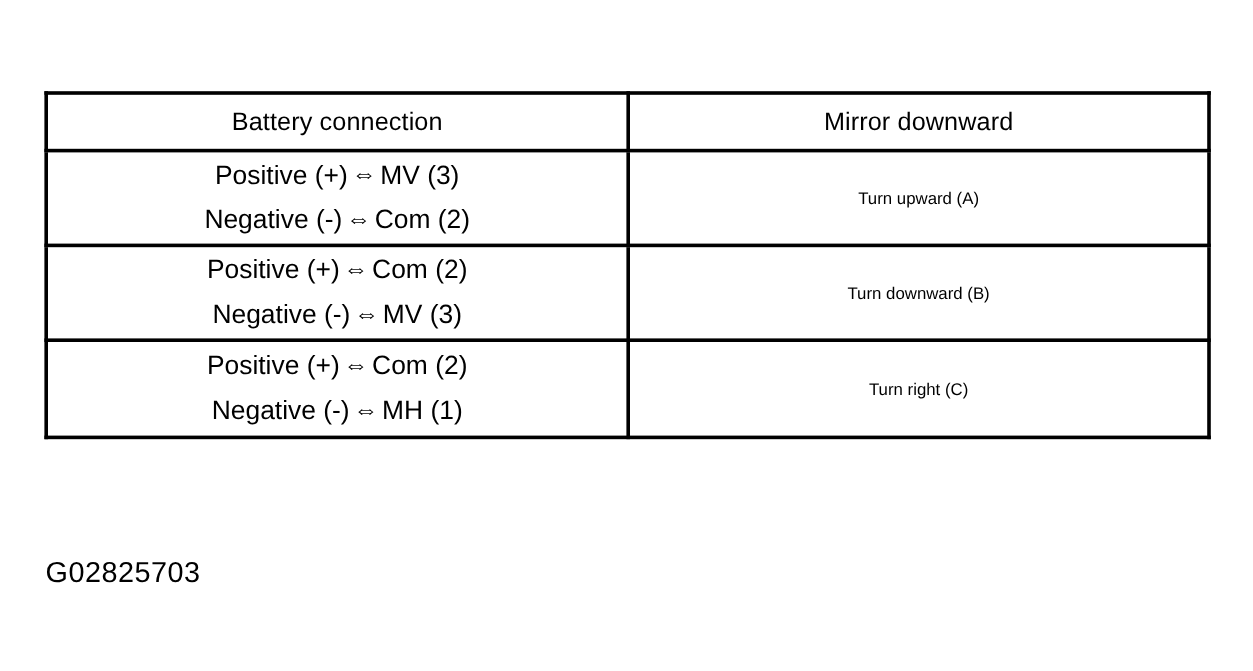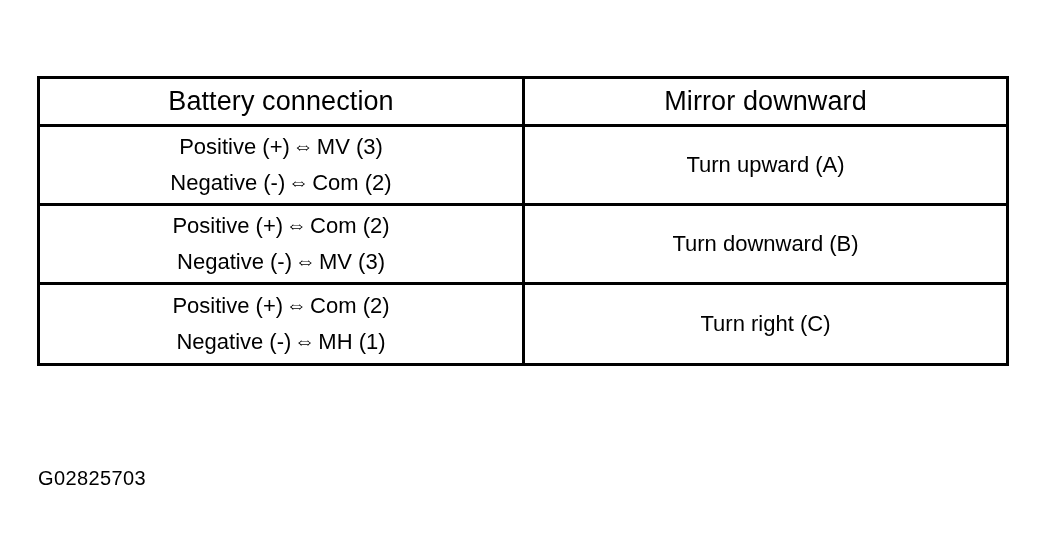--- a/index.html
+++ b/index.html
@@ -45,21 +45,21 @@
     text-align: center;
     vertical-align: middle;
     font-weight: normal;
     color: #000000;
     background: #ffffff;
   }
 
   
   #spec-table thead th {
     height: 45px;
-    font-size: 27px;
+    font-size: 21px;
     letter-spacing: 0.1px;
   }
 
   
   #spec-table tbody tr { height: 79px; }
   #spec-table tbody tr.tall { height: 81px; }
 
   .conn-cell {
     font-size: 22px;
     line-height: 36px;
@@ -70,31 +70,31 @@
     white-space: nowrap;
   }
   .arrow {
     display: inline-block;
     padding: 0 3px;
     font-size: 21px;
     position: relative;
     top: -1px;
   }
   .op-cell {
-    font-size: 22px;
+    font-size: 14px;
     line-height: 28px;
     white-space: nowrap;
   }
 
   
   #figure-caption {
     position: absolute;
     left: 38px;
     top: 466px;
-    font-size: 20px;
+    font-size: 24px;
     line-height: 24px;
     letter-spacing: 0.4px;
     color: #000000;
     white-space: nowrap;
   }
 </style>
 </head>
 <body>
 
 <div id="figure">

